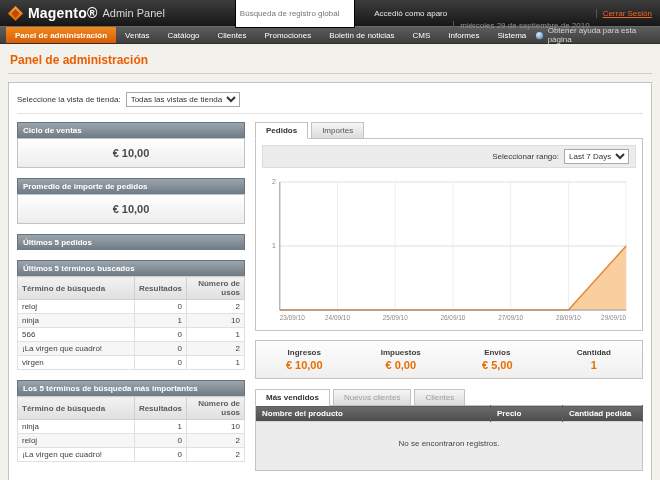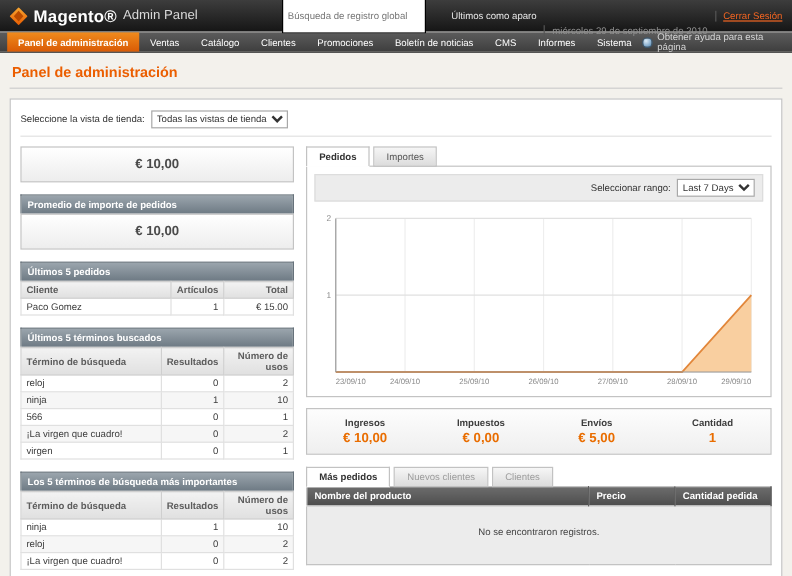--- a/index.html
+++ b/index.html
@@ -145,21 +145,21 @@
       <polygon points="7.5,0 15,7.5 7.5,15 0,7.5" fill="url(#mg)"></polygon>
       <polygon points="7.5,3 11.5,7.5 7.5,12 3.5,7.5" fill="#b94a00"></polygon>
     </svg>
     <span class="brand">Magento®</span>
     <span class="app-title">Admin Panel</span>
   </div>
   <div class="search-wrap">
     <input class="global-search" type="text" placeholder="Búsqueda de registro global" style="">
   </div>
   <div class="topbar-right">
-    <span class="logged-in">Últimos como aparo</span>
+    <span class="logged-in">Accedió como aparo</span>
     <span class="top-date">miércoles 29 de septiembre de 2010</span>
     <span class="logout">Cerrar Sesión</span>
   </div>
 </div>
 
 <div class="nav">
   <span class="nav-item active">Panel de administración</span>
   <span class="nav-item">Ventas</span>
   <span class="nav-item">Catálogo</span>
   <span class="nav-item">Clientes</span>
@@ -184,46 +184,31 @@
       <select>
         <option>Todas las vistas de tienda</option>
       </select>
     </div>
 
     <div class="cols">
 
       <div class="left-col">
 
         <div class="dash-box">
+          <div class="dash-head">Ciclo de ventas</div>
           <div class="dash-value">€ 10,00</div>
         </div>
 
         <div class="dash-box">
           <div class="dash-head">Promedio de importe de pedidos</div>
           <div class="dash-value">€ 10,00</div>
         </div>
 
         <div class="dash-box">
           <div class="dash-head">Últimos 5 pedidos</div>
-          <table class="dash-table">
-            <thead>
-              <tr>
-                <th>Cliente</th>
-                <th class="num col-num">Artículos</th>
-                <th class="num col-num2">Total</th>
-              </tr>
-            </thead>
-            <tbody>
-              <tr>
-                <td>Paco Gomez</td>
-                <td class="num">1</td>
-                <td class="num">€ 15.00</td>
-              </tr>
-            </tbody>
-          </table>
         </div>
 
         <div class="dash-box">
           <div class="dash-head">Últimos 5 términos buscados</div>
           <table class="dash-table">
             <thead>
               <tr>
                 <th>Término de búsqueda</th>
                 <th class="num col-num">Resultados</th>
                 <th class="num col-num2">Número de usos</th>
@@ -346,21 +331,21 @@
             <div class="total-label">Envíos</div>
             <div class="total-value">€ 5,00</div>
           </div>
           <div class="total-cell">
             <div class="total-label">Cantidad</div>
             <div class="total-value">1</div>
           </div>
         </div>
 
         <div class="tab-strip bottom-tabs">
-          <span class="tab active">Más pedidos</span>
+          <span class="tab active">Más vendidos</span>
           <span class="tab disabled">Nuevos clientes</span>
           <span class="tab disabled">Clientes</span>
         </div>
 
         <table class="grid-table">
           <thead>
             <tr>
               <th>Nombre del producto</th>
               <th class="w-precio">Precio</th>
               <th class="w-cant">Cantidad pedida</th>

